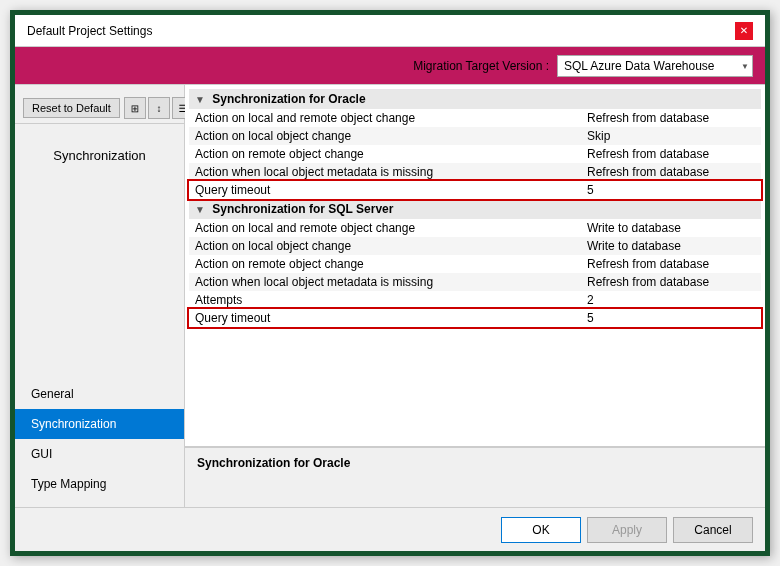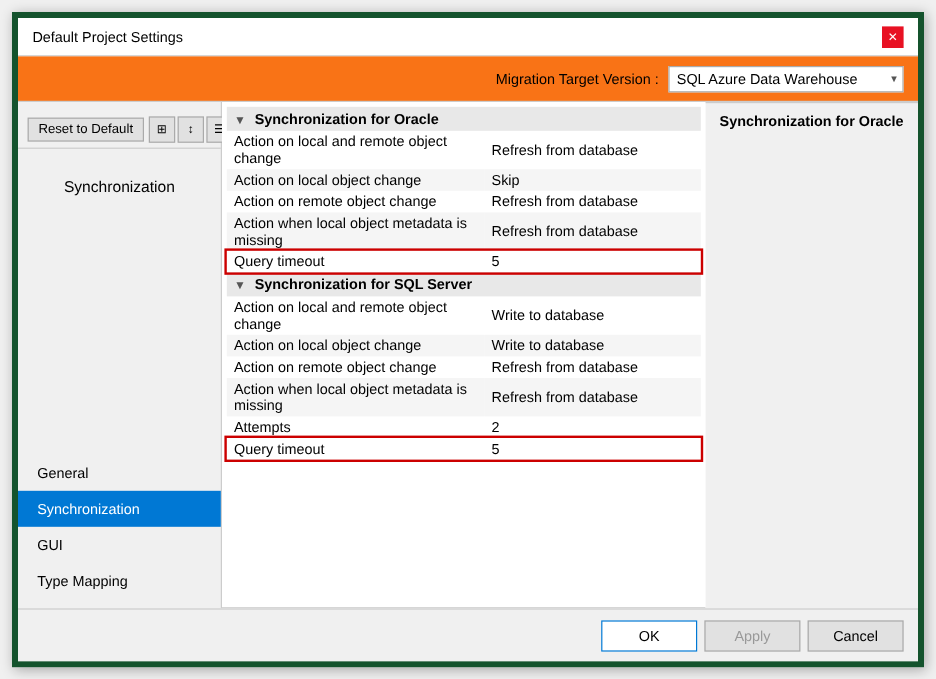--- a/index.html
+++ b/index.html
@@ -43,21 +43,21 @@
       background: #e81123;
       border: none;
       color: white;
       font-size: 10px;
       cursor: pointer;
       display: flex;
       align-items: center;
       justify-content: center;
     }
     .top-bar {
-      background: #f97316;
+      background: #be185d;
       border-bottom: 1px solid #ccc;
       padding: 6px 12px;
       display: flex;
       align-items: center;
       justify-content: flex-end;
       height: 38px;
     }
     .migration-label {
       font-size: 12px;
       color: #000;
@@ -147,21 +147,21 @@
       color: #000;
       text-align: left;
     }
     .sidebar-item.active {
       background: #0078d4;
       color: #fff;
     }
     .content-area {
       flex: 1;
       display: flex;
-      flex-direction: row;
+      flex-direction: column;
       overflow: hidden;
       background: #fff;
     }
     .settings-panel {
       flex: 1;
       overflow-y: auto;
       padding: 4px;
       background: #fff;
       border-bottom: 1px solid #ccc;
     }

